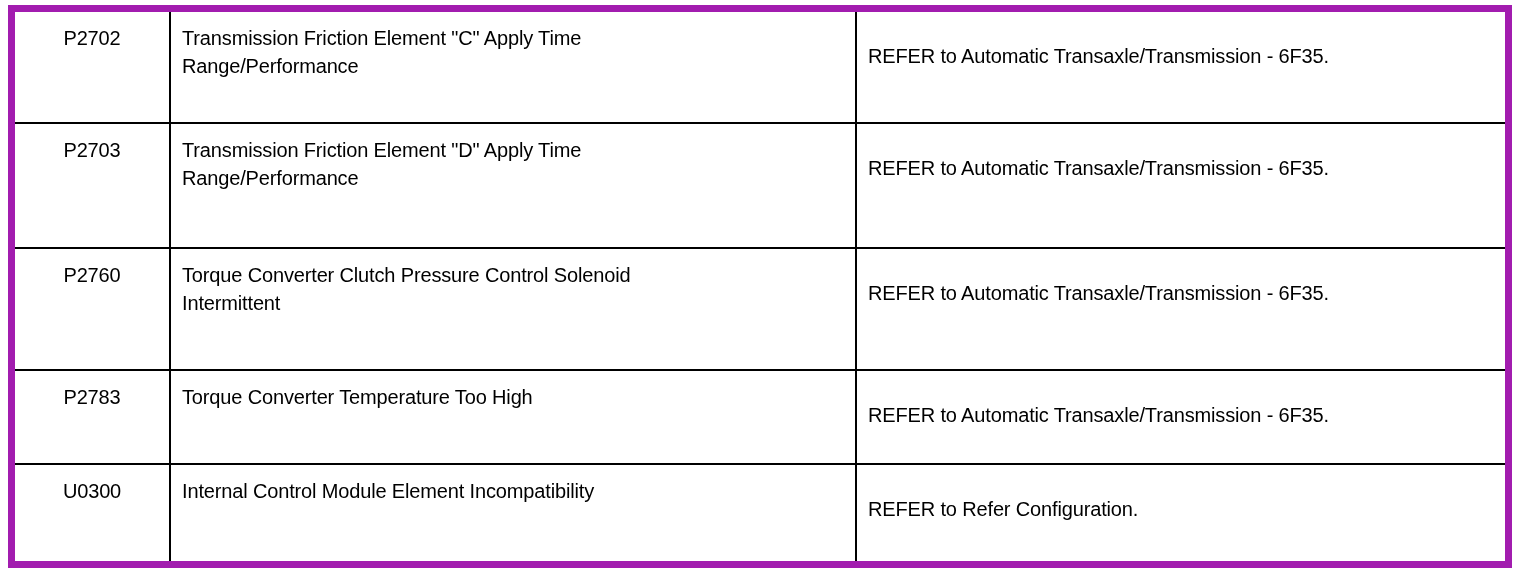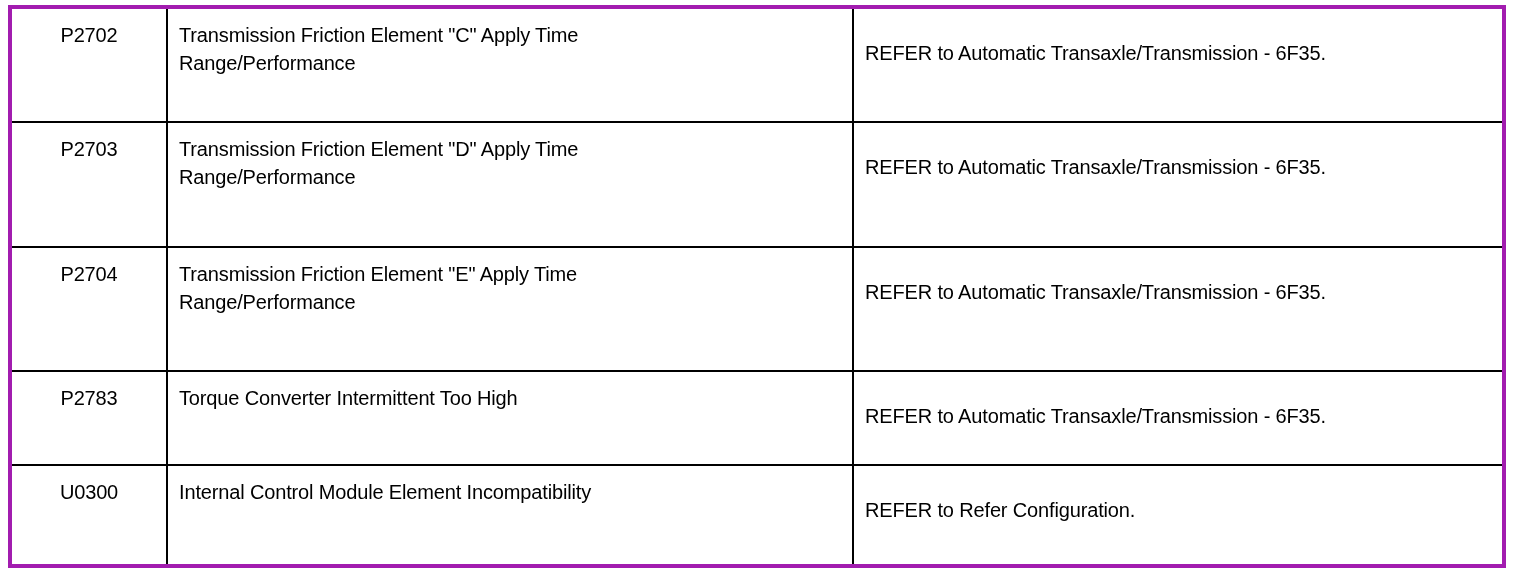--- a/index.html
+++ b/index.html
@@ -22,21 +22,21 @@
     overflow: hidden;
   }
 
   .dtc-table {
     position: absolute;
     left: 8px;
     top: 5px;
     width: 1494px;
     height: 563px;
     box-sizing: border-box;
-    border: 4px solid #a21caf;
+    border: 7px solid #a21caf;
     border-collapse: collapse;
     table-layout: fixed;
     background: #ffffff;
   }
 
   .dtc-table tr { }
 
   .dtc-table td {
     border: 0;
     border-bottom: 2px solid #000000;
@@ -134,41 +134,41 @@
         </td>
         <td class="col-desc">
           <div class="cell-inner">Transmission Friction Element "D" Apply Time
 Range/Performance</div>
         </td>
         <td class="col-action">
           <div class="cell-inner">REFER to Automatic Transaxle/Transmission - 6F35.</div>
         </td>
       </tr>
 
-      <tr class="rh-tall3">
+
+
+      <tr class="rh-tall5">
         <td class="col-code">
-          <div class="cell-inner">P2704</div>
+          <div class="cell-inner">P2760</div>
         </td>
         <td class="col-desc">
-          <div class="cell-inner">Transmission Friction Element "E" Apply Time
-Range/Performance</div>
+          <div class="cell-inner">Torque Converter Clutch Pressure Control Solenoid
+Intermittent</div>
         </td>
         <td class="col-action">
           <div class="cell-inner">REFER to Automatic Transaxle/Transmission - 6F35.</div>
         </td>
       </tr>
 
-
-
       <tr class="rh-short">
         <td class="col-code">
           <div class="cell-inner">P2783</div>
         </td>
         <td class="col-desc">
-          <div class="cell-inner">Torque Converter Intermittent Too High</div>
+          <div class="cell-inner">Torque Converter Temperature Too High</div>
         </td>
         <td class="col-action">
           <div class="cell-inner">REFER to Automatic Transaxle/Transmission - 6F35.</div>
         </td>
       </tr>
 
       <tr class="rh-short2">
         <td class="col-code">
           <div class="cell-inner">U0300</div>
         </td>

